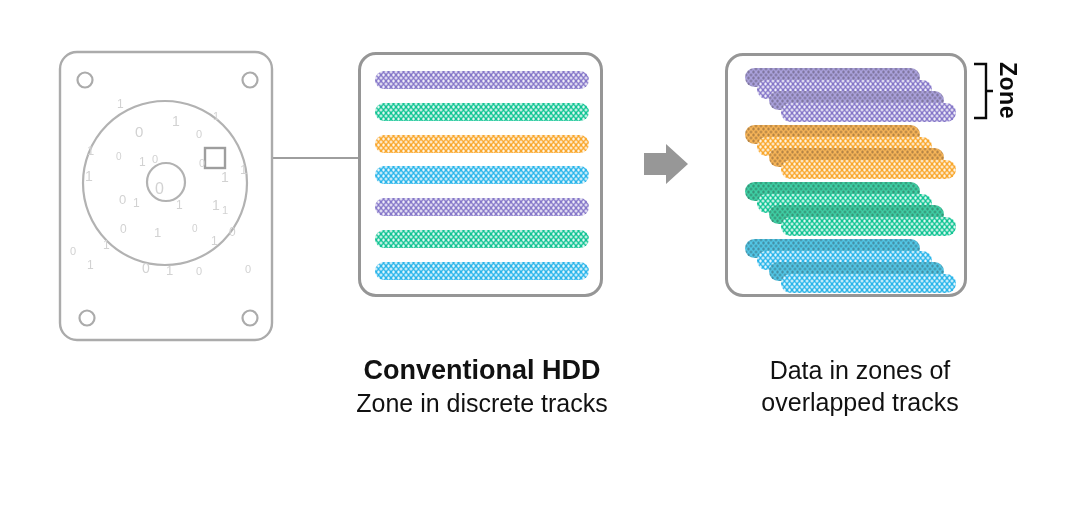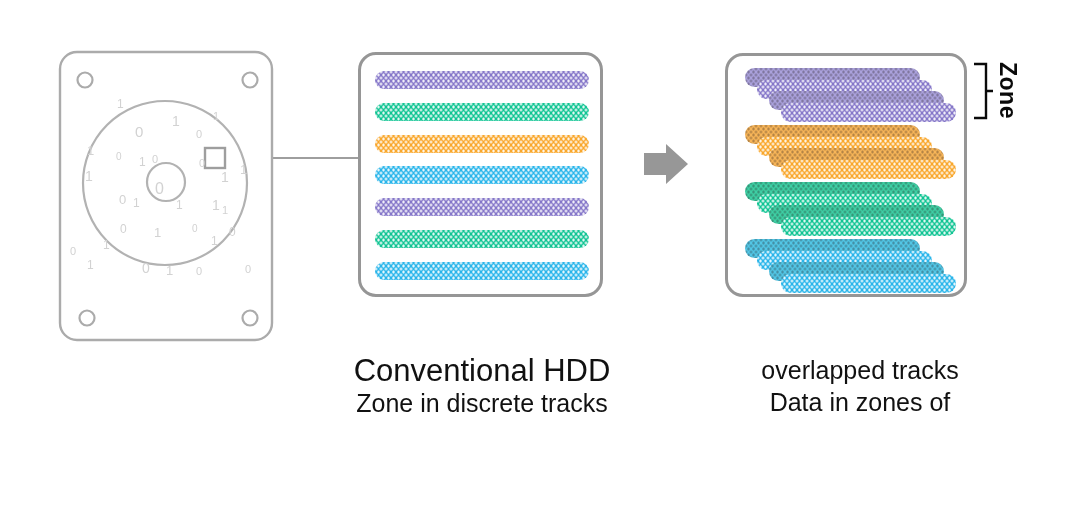--- a/index.html
+++ b/index.html
@@ -39,21 +39,21 @@
   .bracket-svg{position:absolute;left:972px;top:62px;}
   .zone-label{
     position:absolute;left:991px;top:60px;height:60px;width:32px;
     writing-mode:vertical-rl;text-orientation:mixed;
     display:flex;align-items:center;justify-content:center;
     font-weight:bold;font-size:23px;color:#0a0a0a;letter-spacing:.5px;
   }
   .caption{position:absolute;top:354px;width:320px;text-align:center;color:#111;}
   .caption-conventional{left:322px;}
   .caption-smr{left:700px;}
-  .caption .title{font-weight:normal;font-size:31px;line-height:33px;}
+  .caption .title{font-weight:bold;font-size:27px;line-height:33px;}
   .caption .sub{font-weight:normal;font-size:25px;line-height:32px;}
 </style>
 </head>
 <body>
 
 <div class="stage">
 
   <svg class="bg-svg" width="1080" height="506" viewBox="0 0 1080 506">
 
     <line x1="225" y1="158" x2="358" y2="158" stroke="#9e9e9e" stroke-width="2.2"></line>
@@ -152,17 +152,17 @@
   </svg>
 
   <div class="zone-label">Zone</div>
 
   <div class="caption caption-conventional">
     <div class="title">Conventional HDD</div>
     <div class="sub">Zone in discrete tracks</div>
   </div>
 
   <div class="caption caption-smr">
+    <div class="sub">Data in zones of</div>
     <div class="sub">overlapped tracks</div>
-    <div class="sub">Data in zones of</div>
   </div>
 
 </div>
 
 </body></html>

